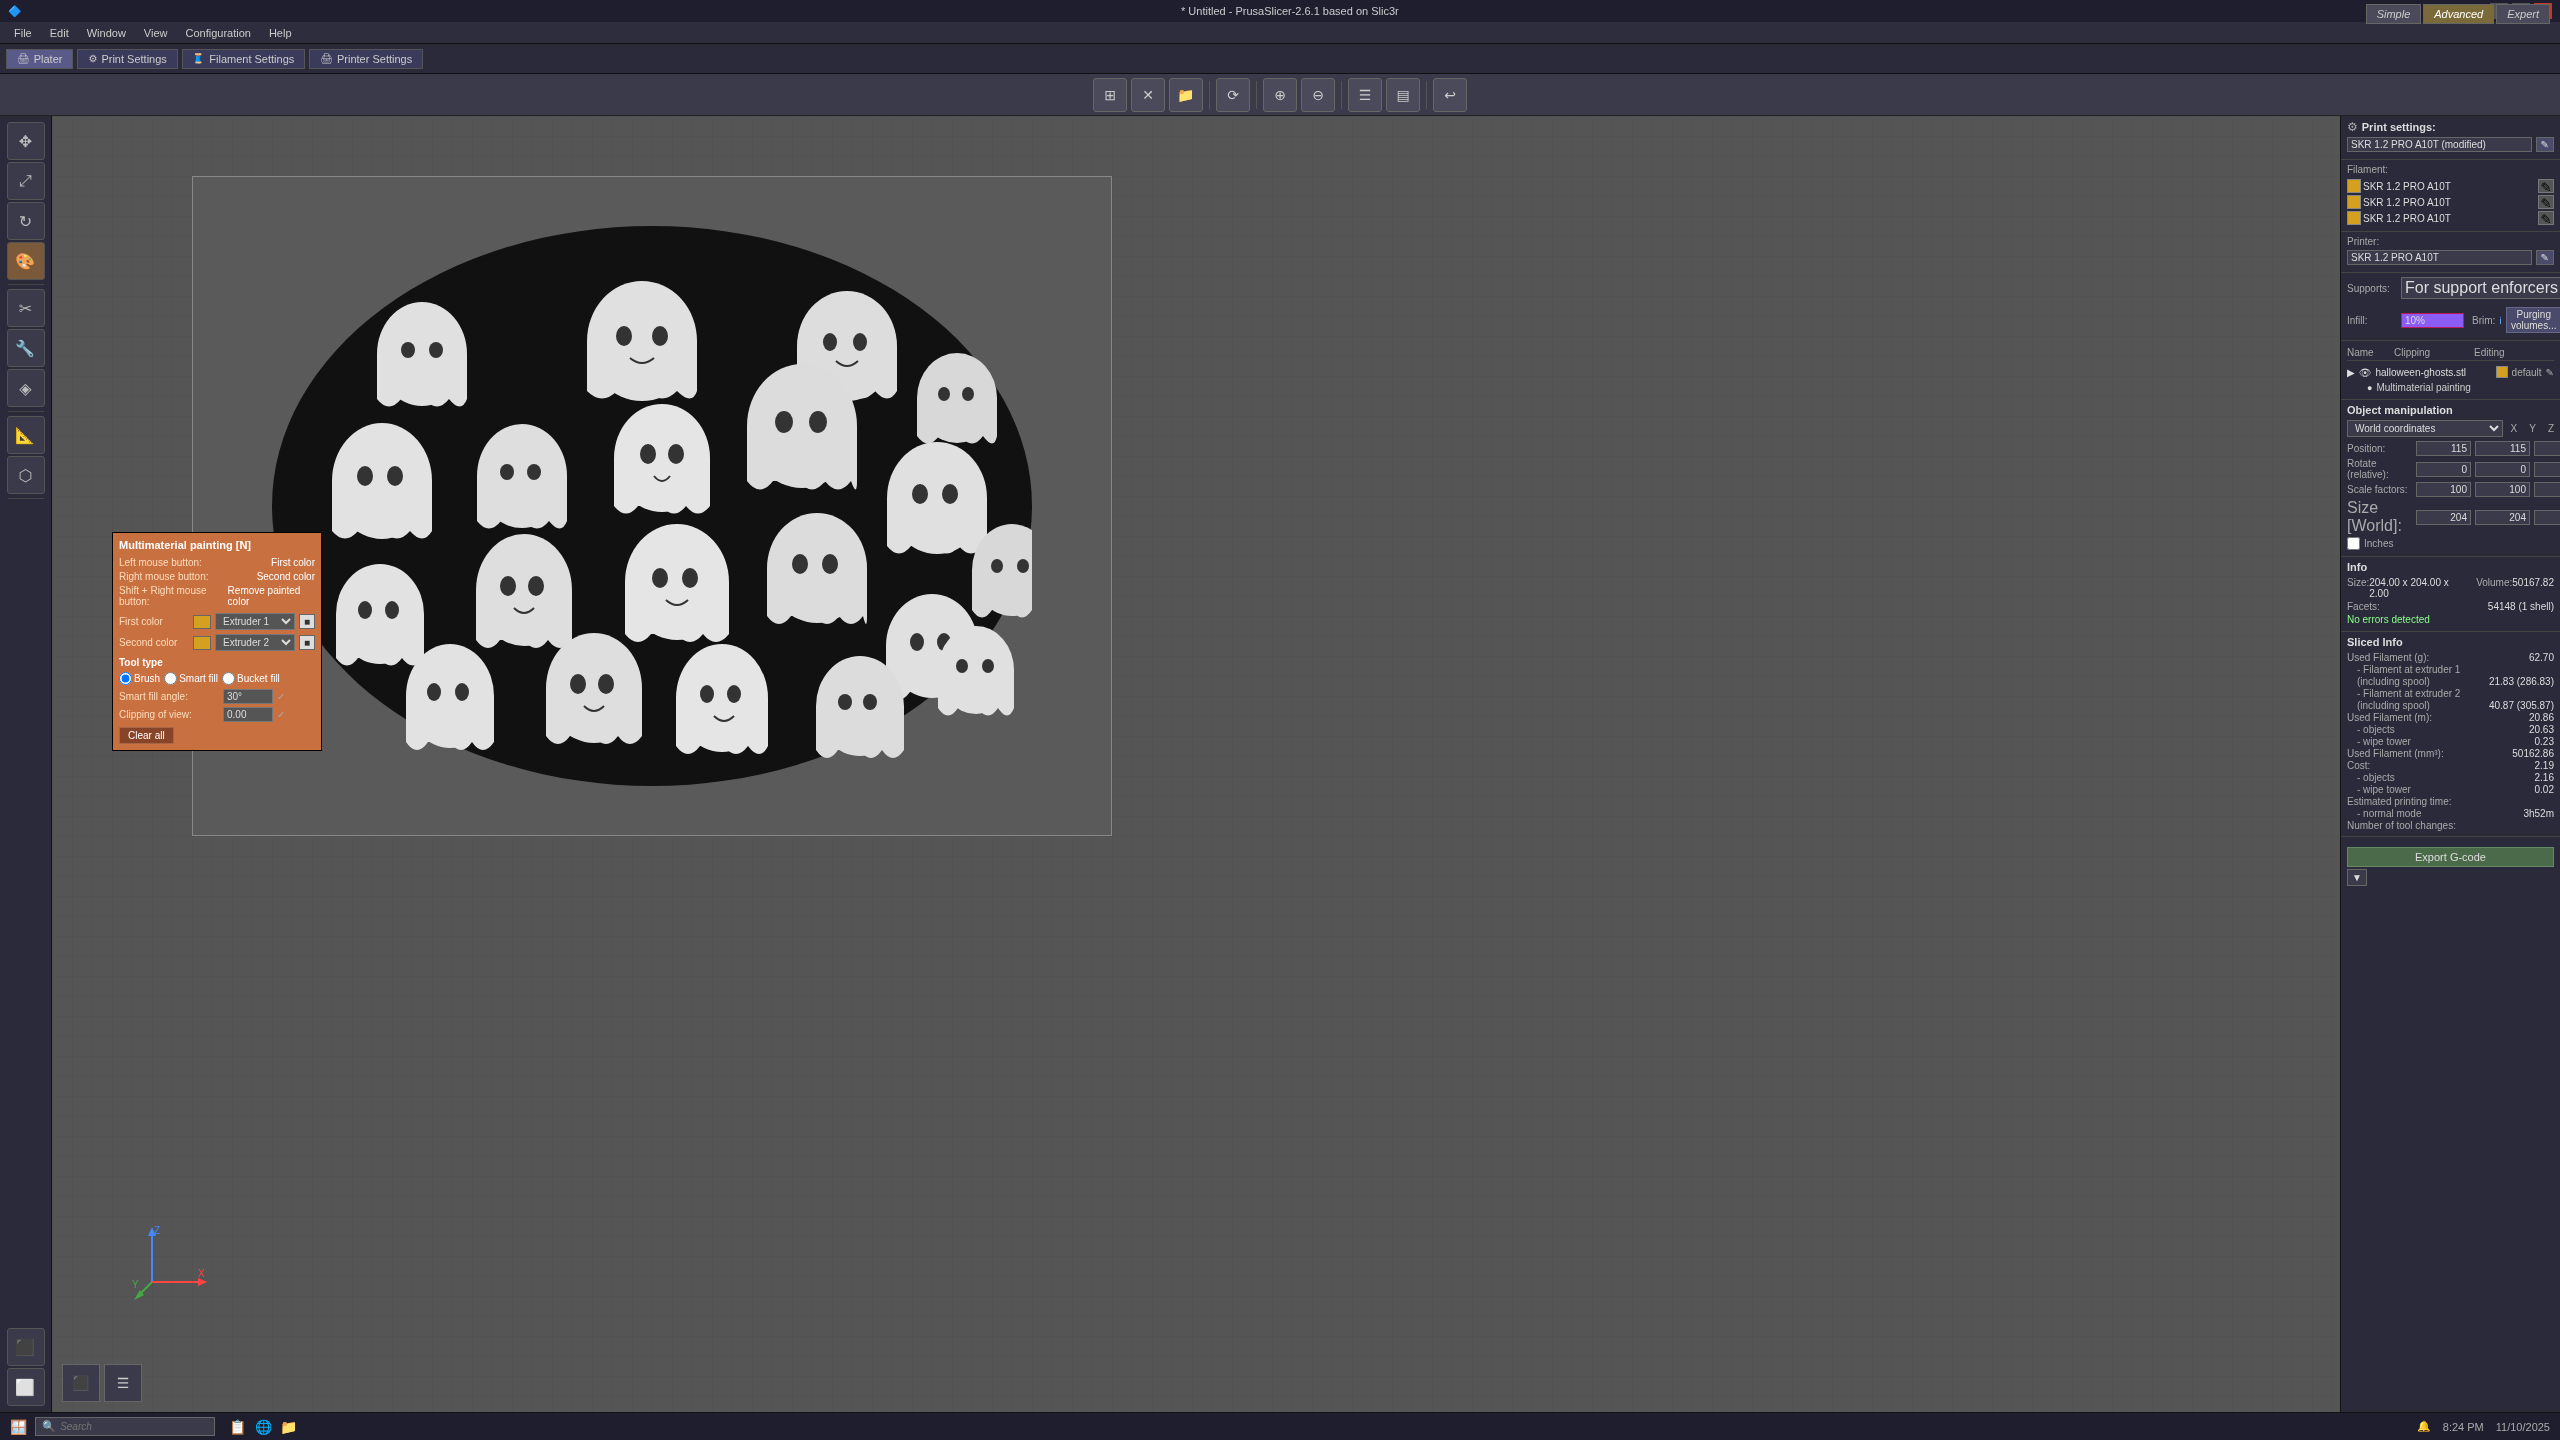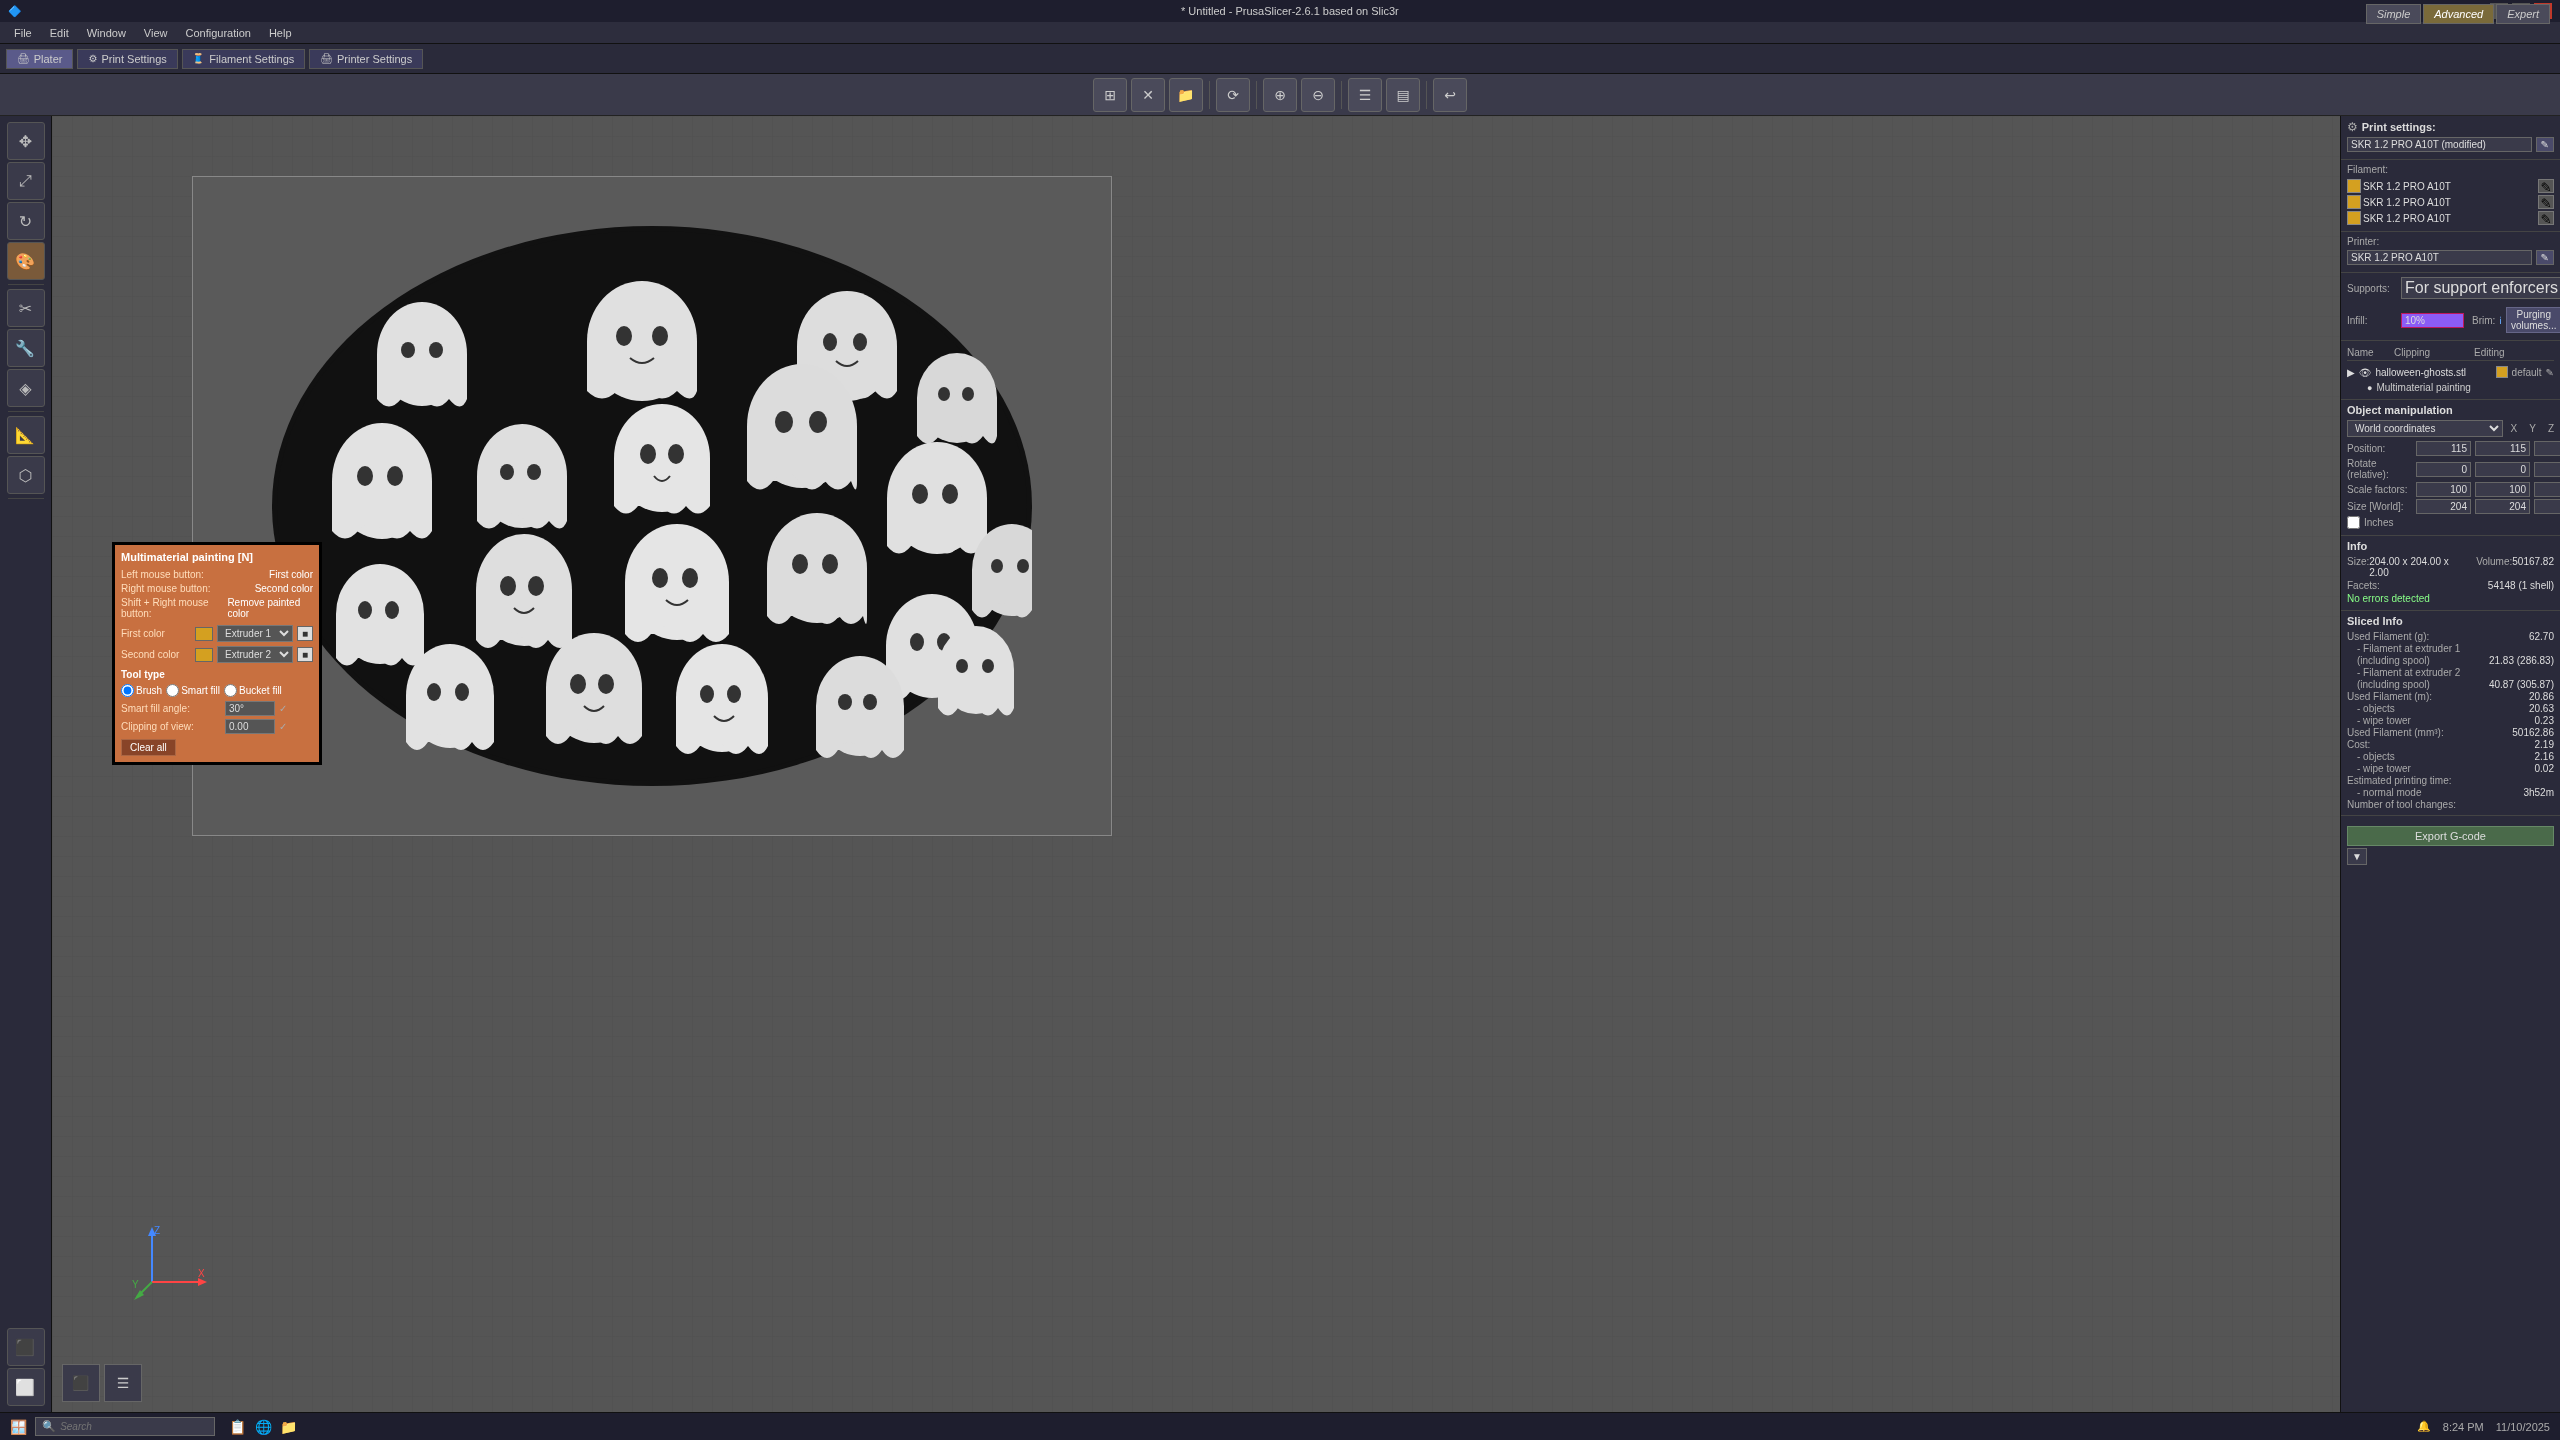--- a/index.html
+++ b/index.html
@@ -189,24 +189,24 @@
     #axes {
       position: absolute;
       bottom: 110px;
       left: 80px;
       width: 80px; height: 80px;
     }
 
     
     #paint-panel {
       position: absolute;
-      left: 60px; top: 426px;
+      left: 60px; top: 416px;
       width: 210px;
       background: #c87040;
-      border: 3px solid #000000;
+      border: 1px solid #000000;
       padding: 6px;
       font-size: 10px;
       color: #fff;
     }
     .paint-panel-title {
       font-weight: bold;
       margin-bottom: 6px;
       font-size: 11px;
     }
     .paint-row {
@@ -849,21 +849,21 @@
 
       <div class="rp-row" style="margin-bottom:2px;">
         <span style="color:#aaa;font-size:10px;min-width:65px;">Scale factors:</span>
         <input type="text" class="manip-input" value="100" style="">
         <input type="text" class="manip-input" value="100" style="">
         <input type="text" class="manip-input" value="100" style="">
 
       </div>
 
       <div class="rp-row" style="margin-bottom:2px;">
-        <span style="color:#aaa;font-size:10px;min-width:65px;">Size [World]:</span>
+        <span style="color:#aaa;font-size:16px;min-width:65px;">Size [World]:</span>
         <input type="text" class="manip-input" value="204" style="">
         <input type="text" class="manip-input" value="204" style="">
         <input type="text" class="manip-input" value="2" style="">
 
       </div>
 
       <div class="cb-row">
         <input type="checkbox" style="">
         <span class="cb-label">Inches</span>
       </div>

